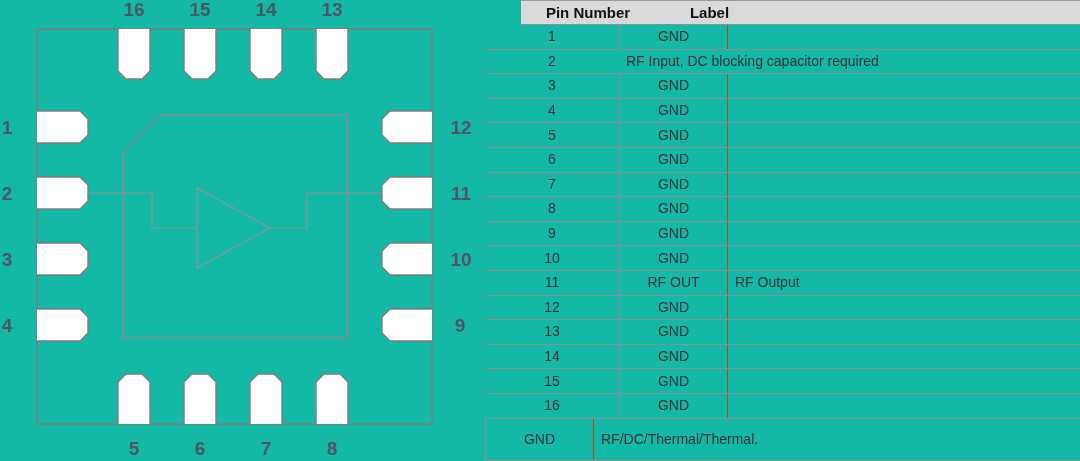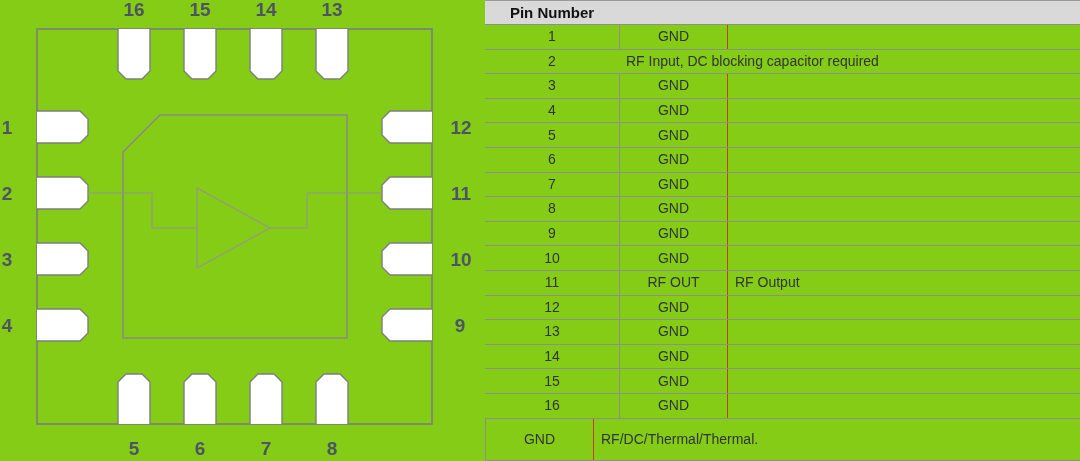--- a/index.html
+++ b/index.html
@@ -1,17 +1,17 @@
 <!DOCTYPE html>
 <html><head>
 <meta charset="utf-8">
 <style>
   html,body { margin:0; padding:0; background:#fff; }
   .screen {
-    position:relative; width:1080px; height:461px; background:#84cc16;
+    position:relative; width:1080px; height:461px; background:#14b8a6;
     font-family:"Liberation Sans", sans-serif; overflow:hidden;
   }
 
   
   .diagram { position:absolute; left:0; top:0; width:485px; height:461px; }
   .diagram svg { display:block; }
   .pkg-line   { fill:none; stroke:#7d7d7d; stroke-width:1.6; }
   .pad-line   { fill:#ffffff; stroke:#7d7d7d; stroke-width:1.4; }
   .die-line   { fill:none; stroke:#8a8a8a; stroke-width:1.6; }
   .wire-line  { fill:none; stroke:#949494; stroke-width:1.1; }
@@ -24,20 +24,21 @@
     position:absolute; left:485px; top:0; width:595px; height:461px;
     display:flex; flex-direction:column; box-sizing:border-box;
   }
   .tr {
     display:flex; flex:0 0 auto; height:24.6px; box-sizing:border-box;
     border-bottom:1px solid #8e8e8e; align-items:stretch;
   }
   .tr.head {
     height:25px; background:#d9d9d9; border-top:1px solid #9a9a9a;
     border-bottom:1px solid #8e8e8e;
+    margin-left:36px;
   }
   .tr.last { flex:1 1 auto; height:auto; }
   .td {
     box-sizing:border-box; display:flex; align-items:center;
     justify-content:center; font-size:14px; color:#333333; line-height:15px;
     white-space:nowrap; overflow:hidden;
   }
   .c-pin   { width:134px; }
   .c-label { width:109px; }
   .c-desc  { flex:1; justify-content:flex-start; padding-left:7px; }
@@ -101,20 +102,21 @@
       <text class="pin-num" x="200" y="455">6</text>
       <text class="pin-num" x="266" y="455">7</text>
       <text class="pin-num" x="332" y="455">8</text>
     </svg>
   </div>
 
   <div class="pin-table">
 
     <div class="tr head">
       <div class="td c-pin">Pin Number</div>
+      <div class="td c-label">Label</div>
     </div>
 
     <div class="tr">
       <div class="td c-pin">1</div>
       <div class="td c-label">GND</div>
       <div class="td c-desc"></div>
     </div>
     <div class="tr">
       <div class="td c-pin">2</div>
       <div class="td c-desc">RF Input, DC blocking capacitor required</div>

